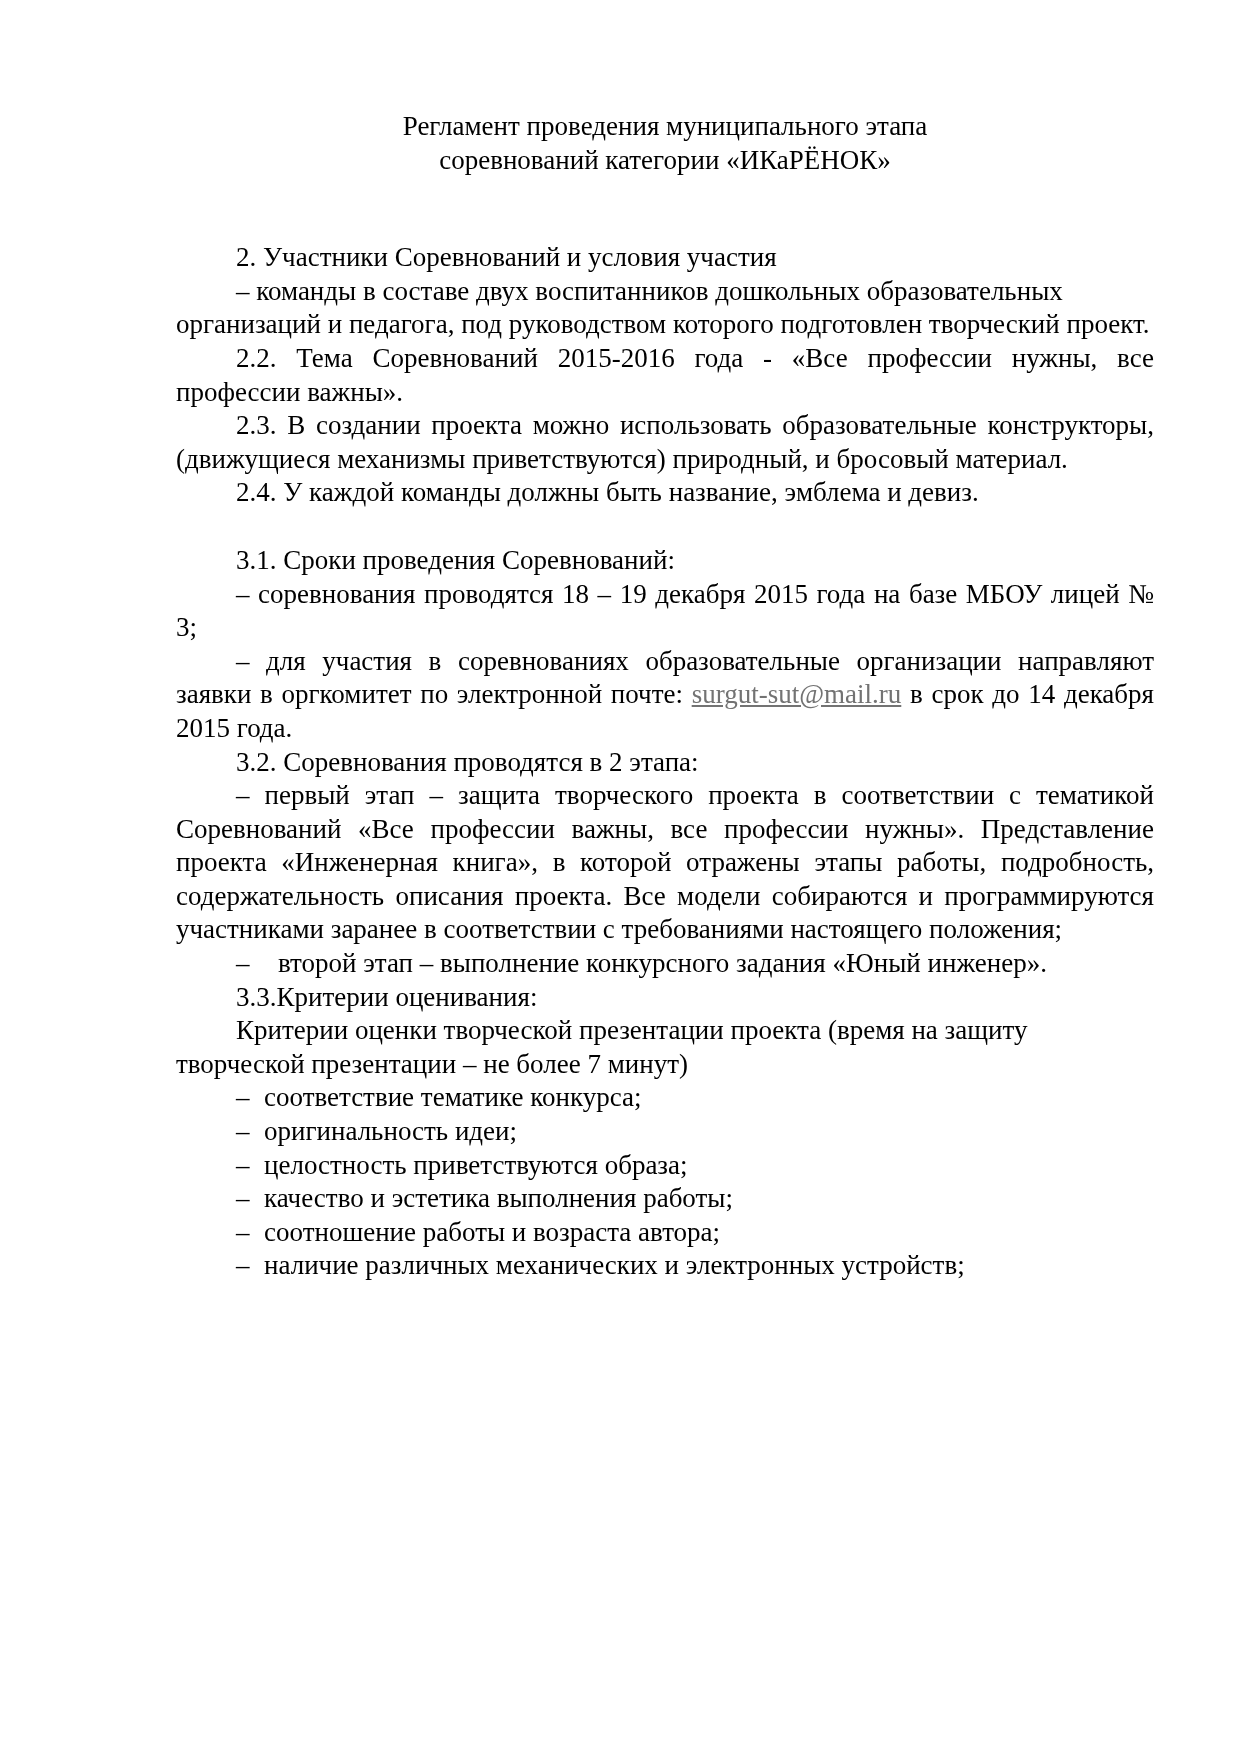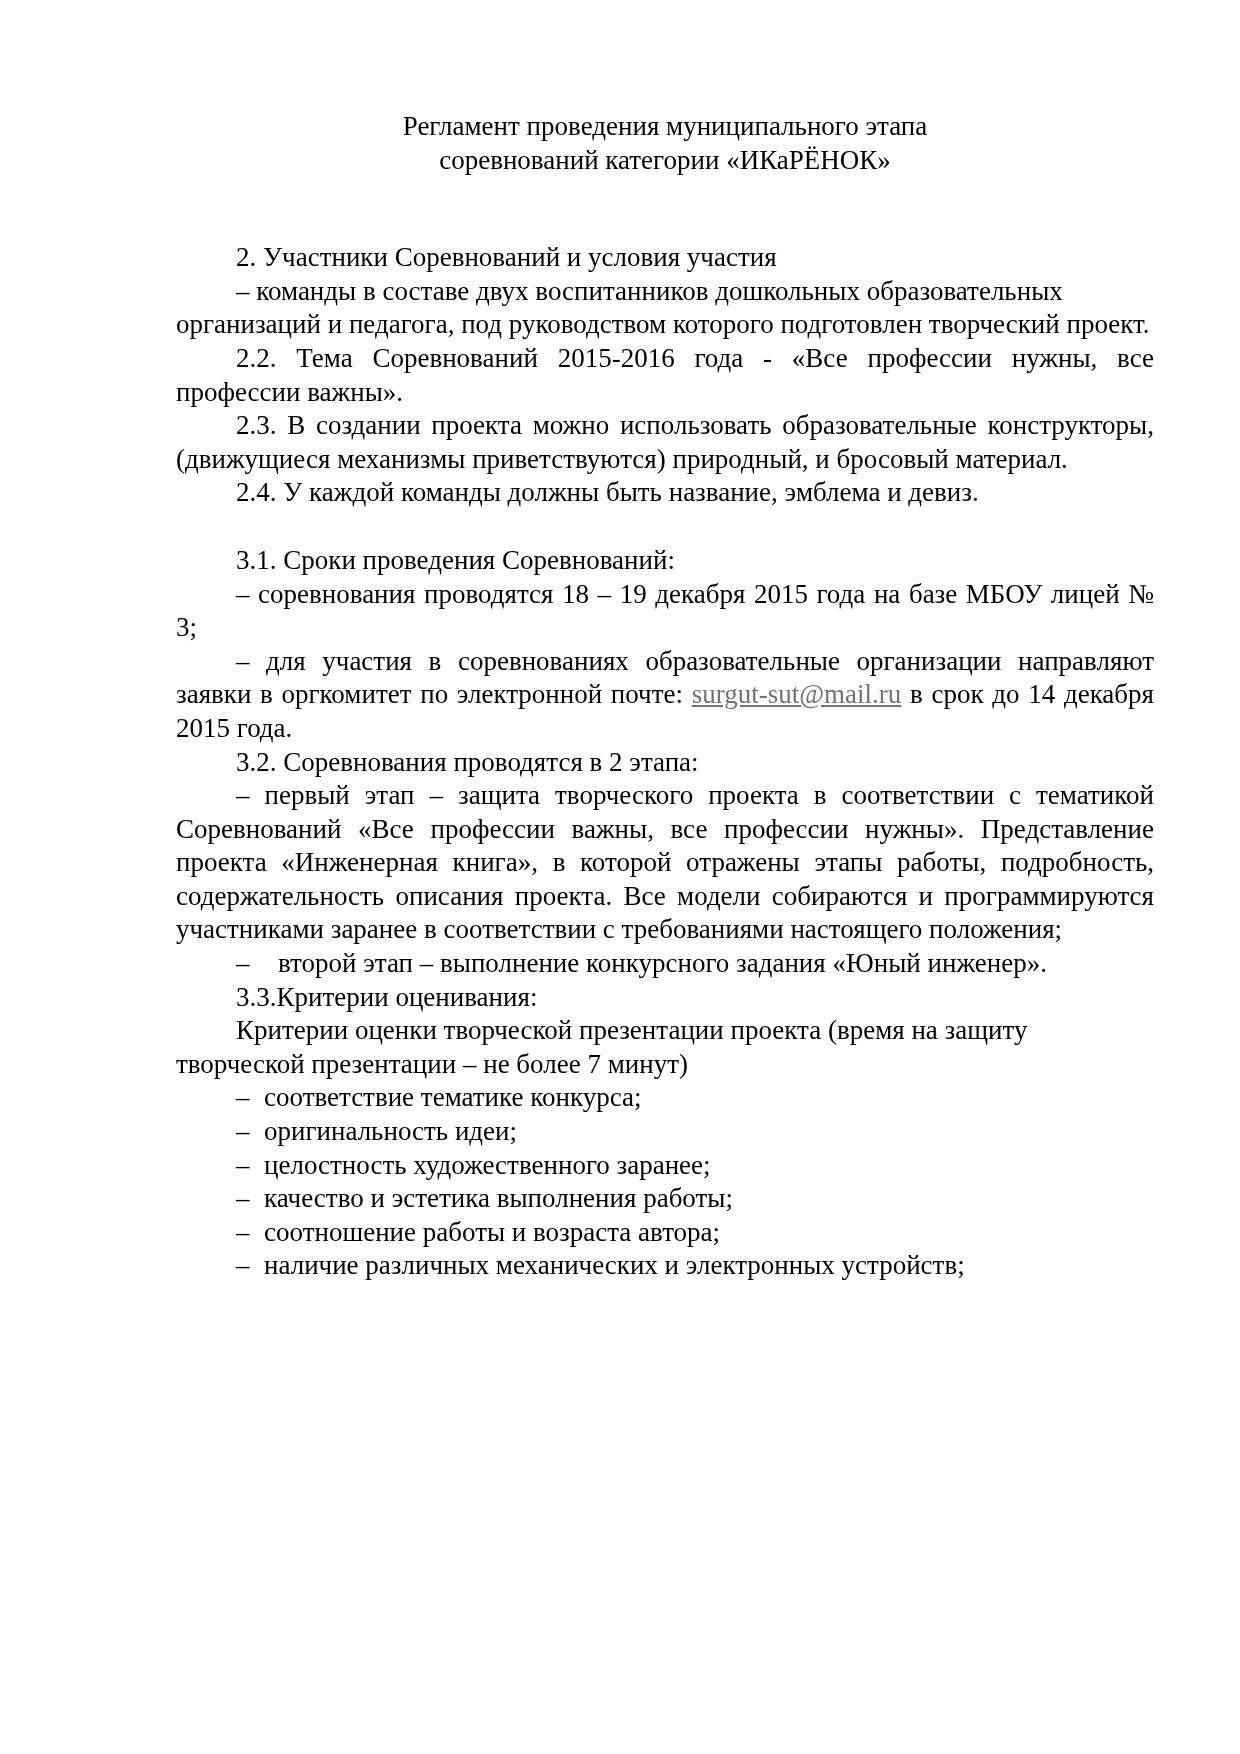--- a/index.html
+++ b/index.html
@@ -99,19 +99,19 @@
   <p class="justify indent">– первый этап – защита творческого проекта в соответствии с тематикой Соревнований «Все профессии важны, все профессии нужны». Представление проекта «Инженерная книга», в которой отражены этапы работы, подробность, содержательность описания проекта. Все модели собираются и программируются участниками заранее в соответствии с требованиями настоящего положения;</p>
   <p class="sec-indent">
     <span class="dash-wide">–</span><span>второй этап – выполнение конкурсного задания «Юный инженер».</span>
   </p>
   <p class="sec-indent">3.3.Критерии оценивания:</p>
   <p class="indent">Критерии оценки творческой презентации проекта  (время на защиту творческой презентации – не более 7 минут)</p>
 
   <ul class="list">
     <li><span class="dash">–</span><span>соответствие тематике конкурса;</span></li>
     <li><span class="dash">–</span><span>оригинальность идеи;</span></li>
-    <li><span class="dash">–</span><span>целостность художественного заранее;</span></li>
+    <li><span class="dash">–</span><span>целостность приветствуются образа;</span></li>
     <li><span class="dash">–</span><span>качество и эстетика выполнения работы;</span></li>
     <li><span class="dash">–</span><span>соотношение работы и возраста автора;</span></li>
     <li><span class="dash">–</span><span>наличие различных механических и электронных устройств;</span></li>
   </ul>
 
 </div>
 
 </body></html>

